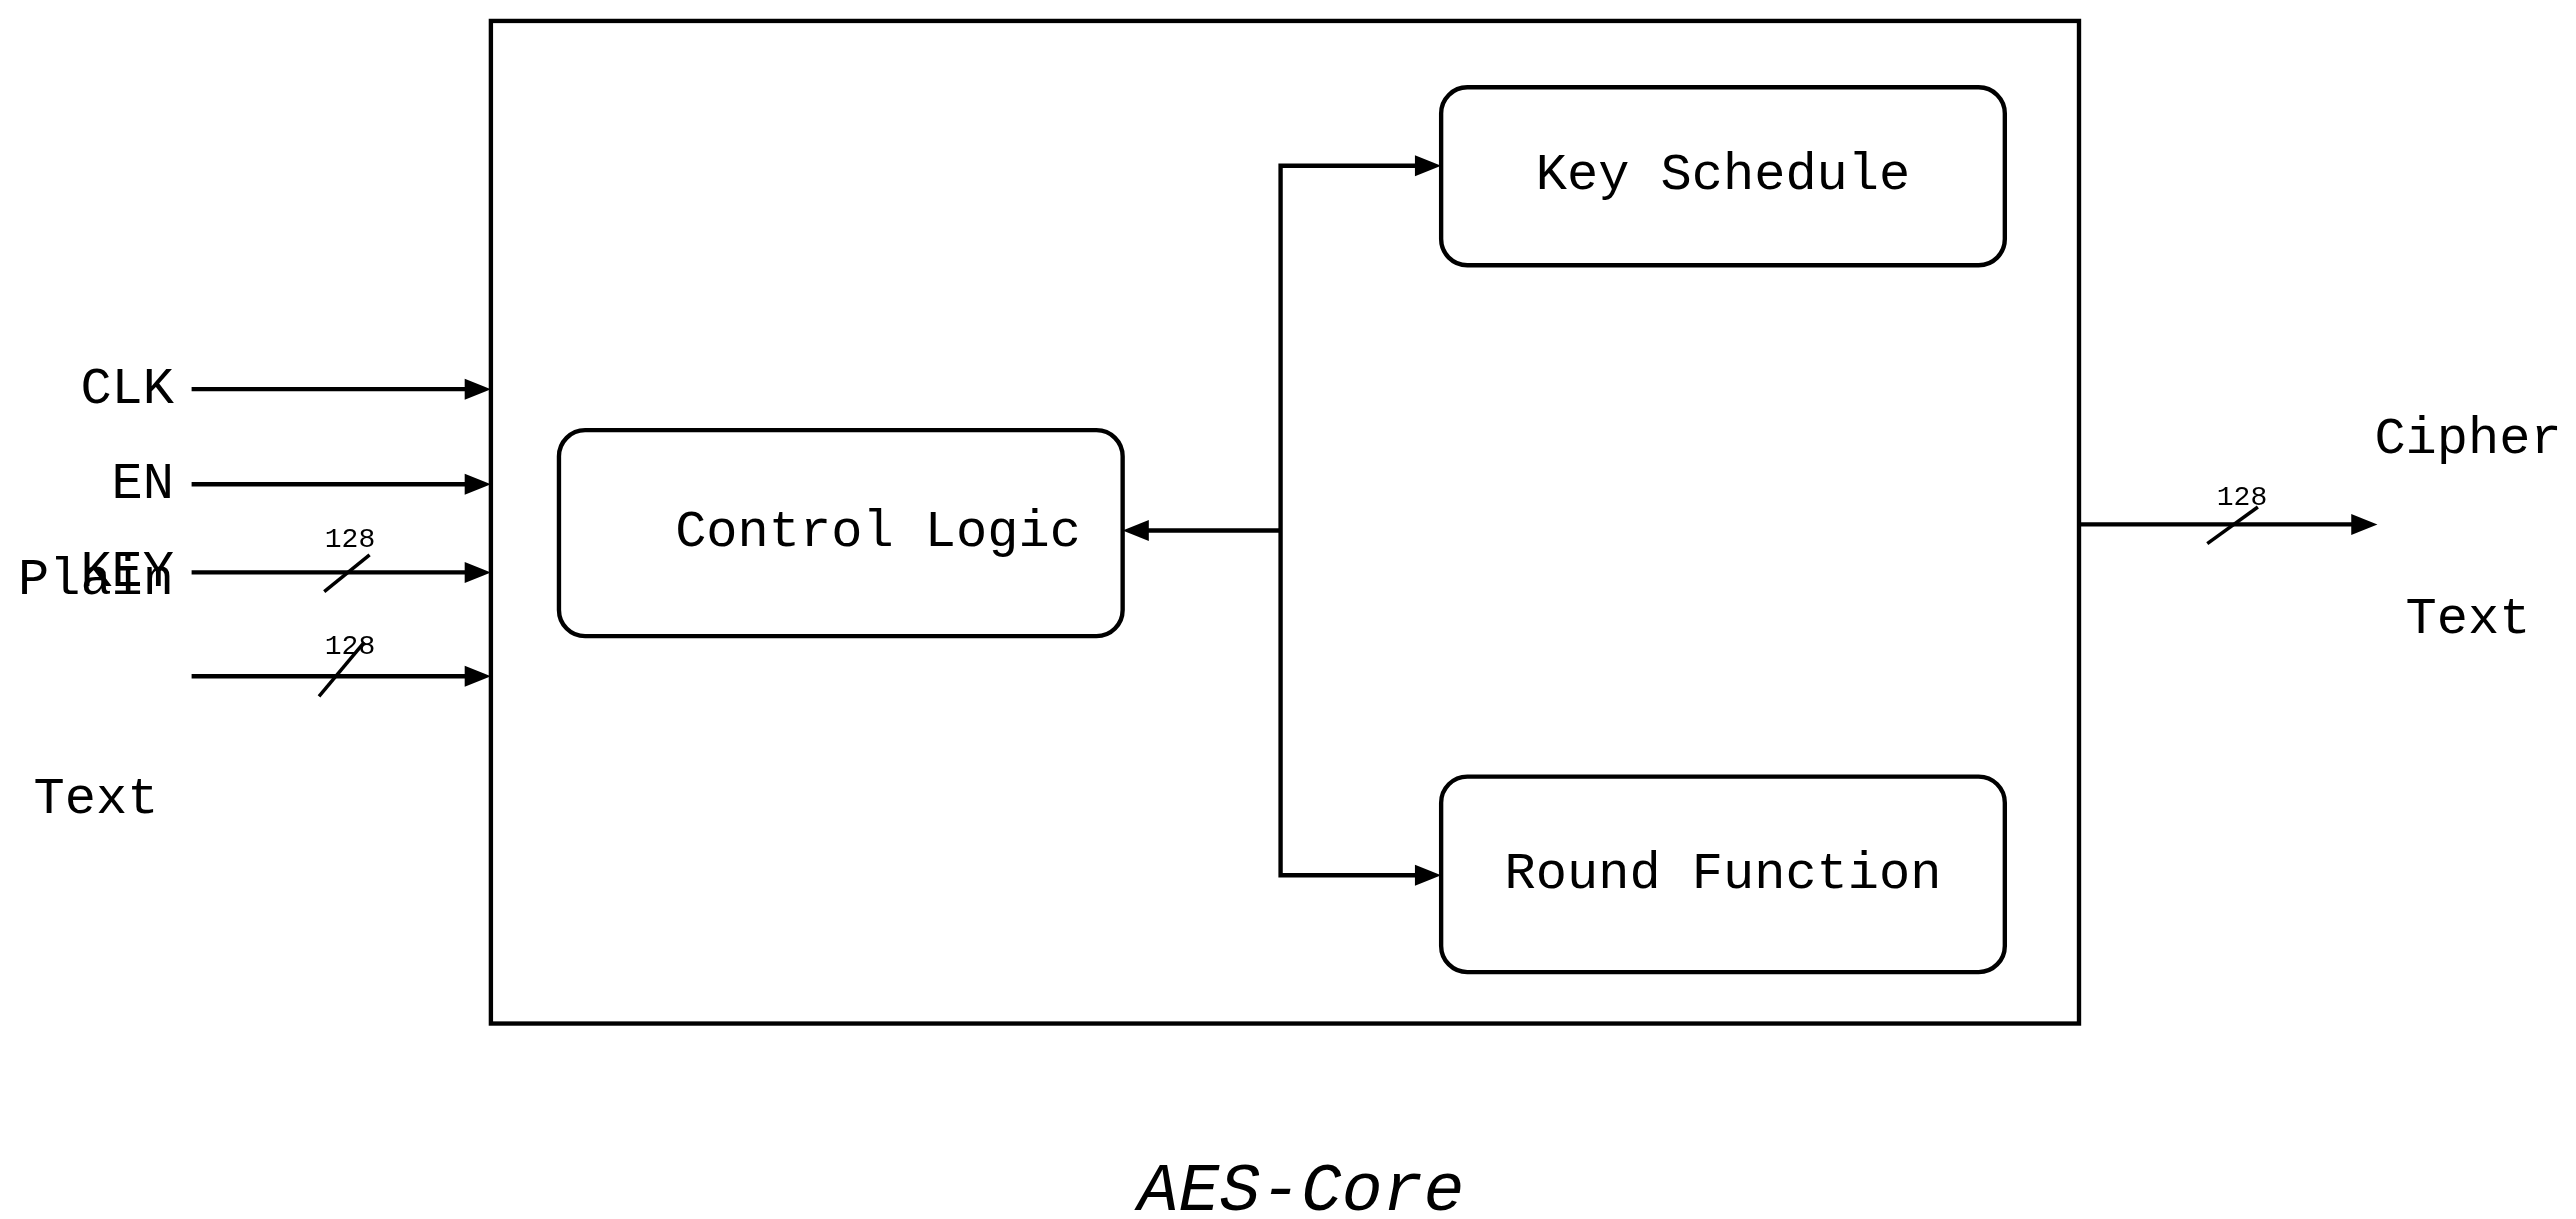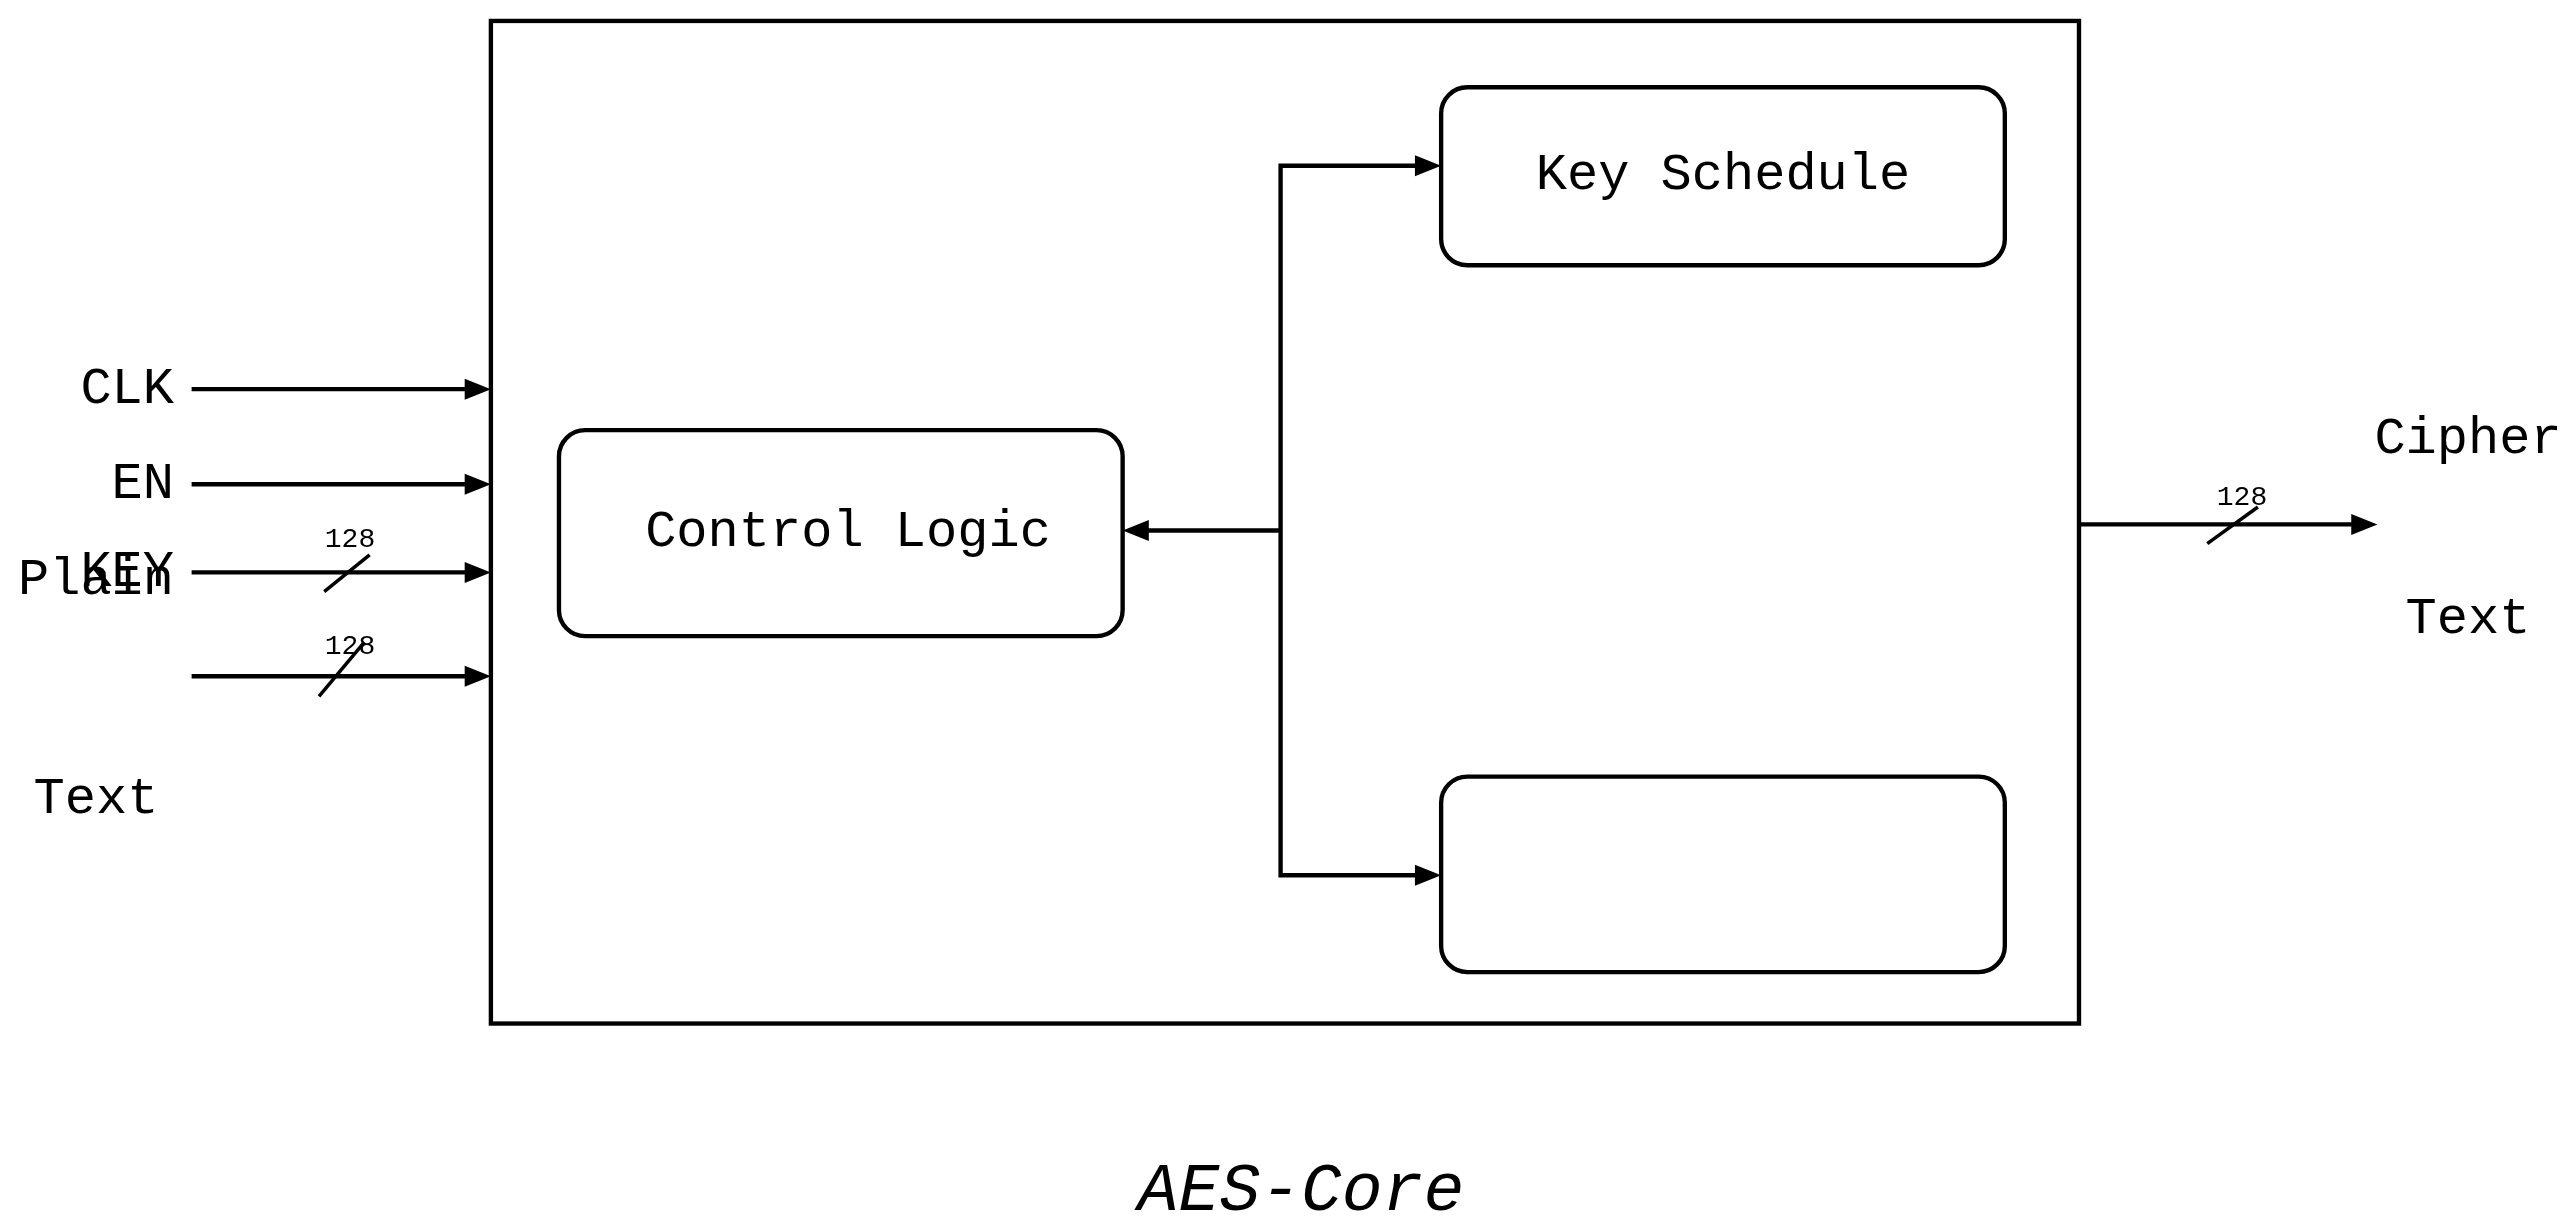--- a/index.html
+++ b/index.html
@@ -89,21 +89,22 @@
   <div class="lbl right two-line-left" style="left:174px; top:690px;">
     <span class="line">Plain</span>
     <span class="line">Text</span>
   </div>
 
   <div class="bus" style="left:350px; top:540px;">128</div>
   <div class="bus" style="left:350px; top:647px;">128</div>
   <div class="bus" style="left:2242px; top:498px;">128</div>
 
   <div class="lbl center" style="left:1723px; top:176px;">Key Schedule</div>
-  <div class="lbl center" style="left:848px; top:533px;">Control Logic</div>
+  <div class="lbl center" style="left:878px; top:533px;">Control Logic</div>
+  <div class="lbl center" style="left:1723px; top:875px;">Round Function</div>
 
   <div class="lbl center two-line-right" style="left:2468px; top:530px;">
     <span class="line">Cipher</span>
     <span class="line">Text</span>
   </div>
 
   <div class="caption" style="left:1301px; top:1191px;">AES-Core</div>
 
 </div>
 

